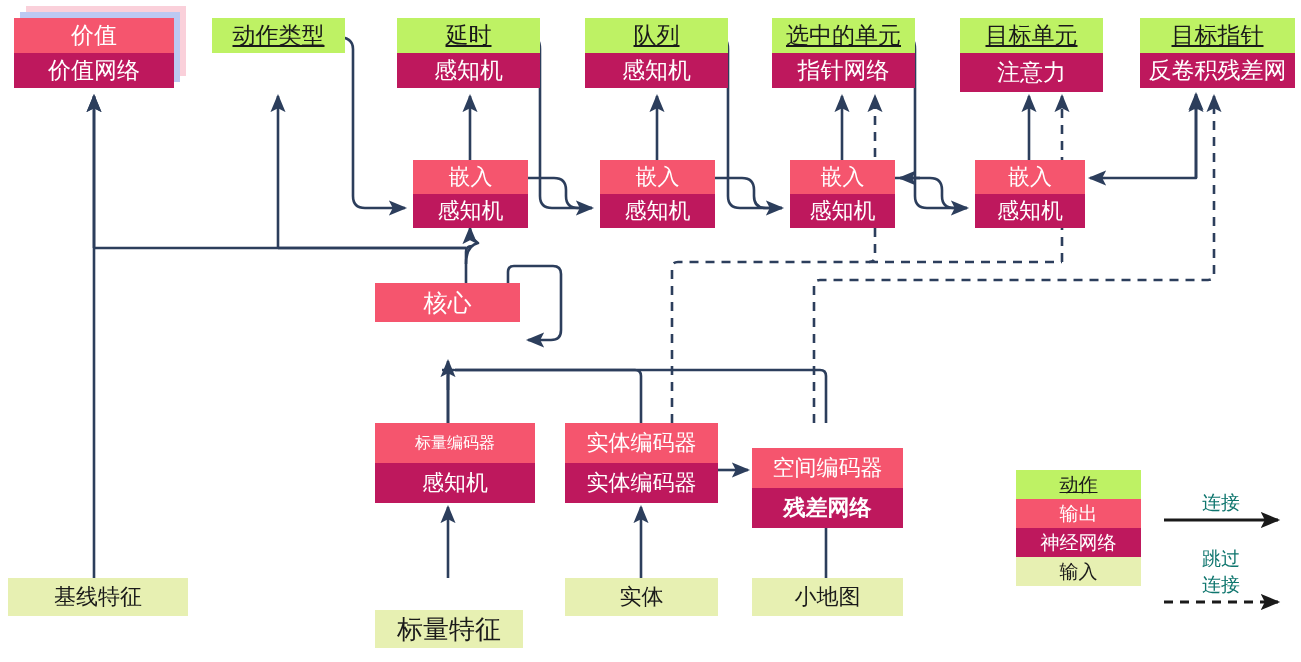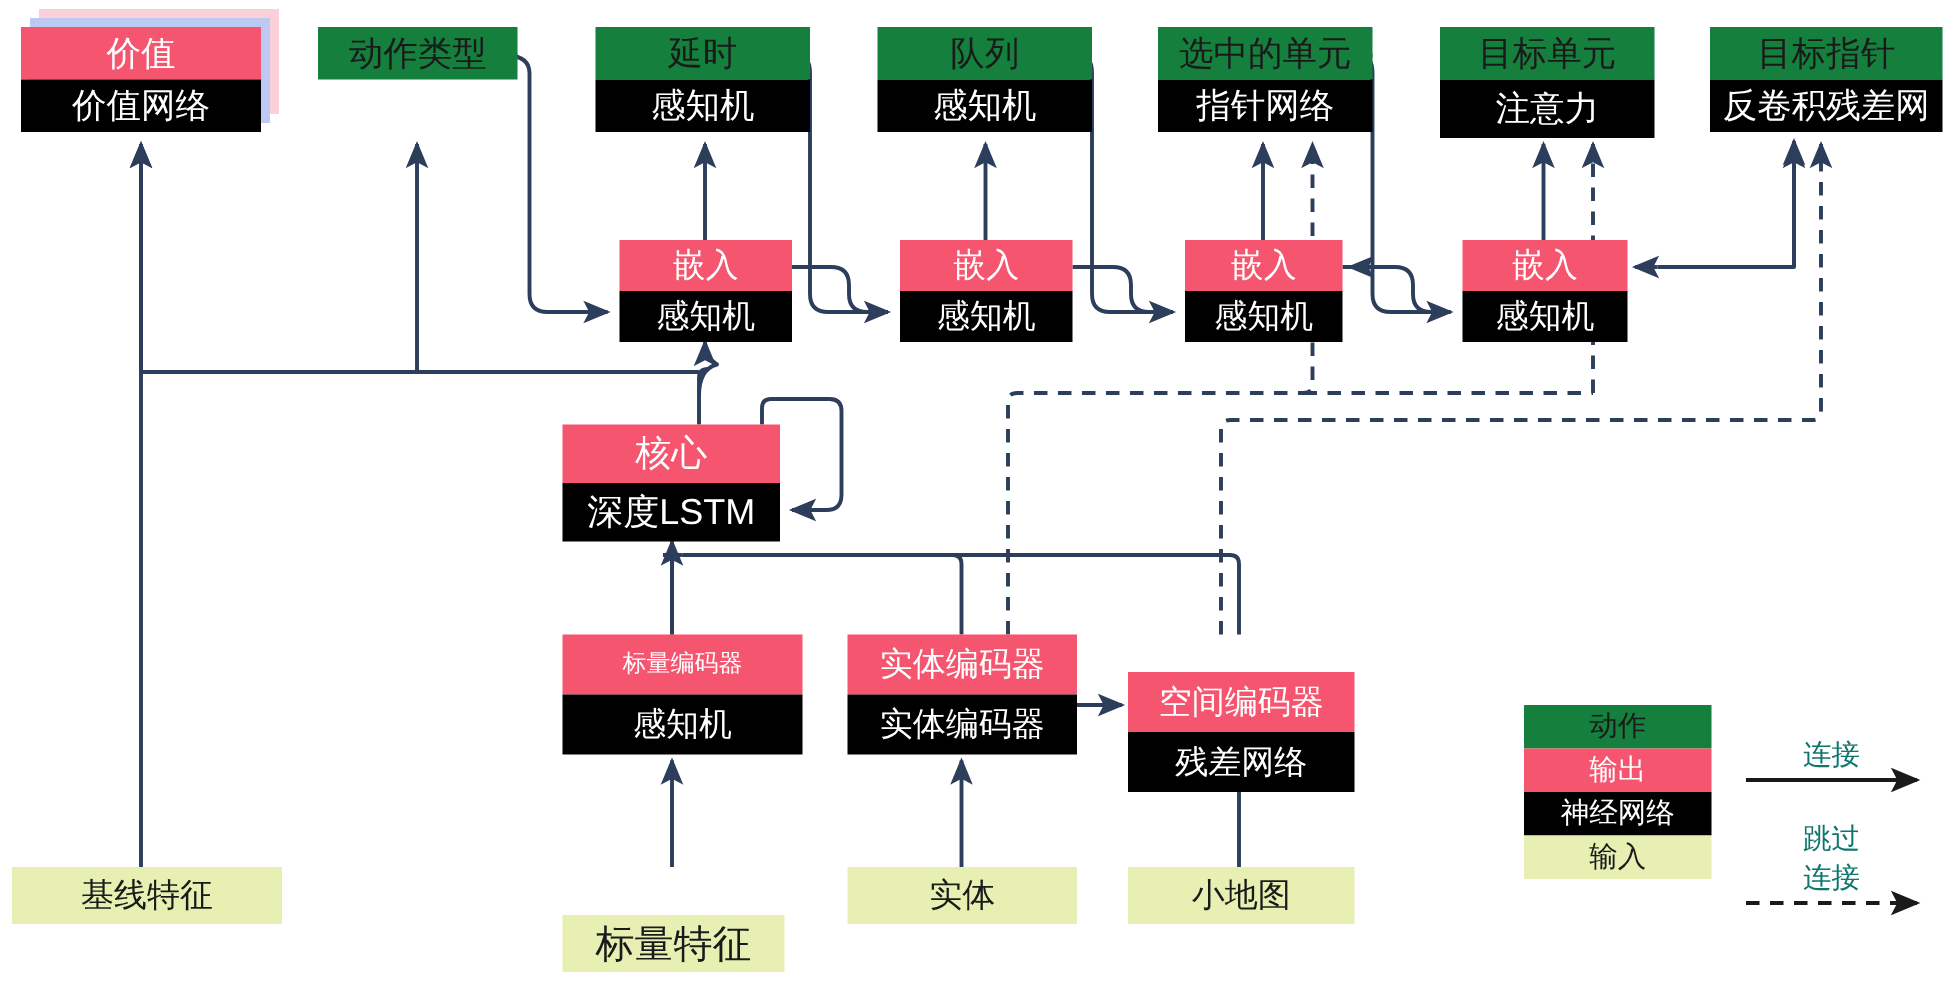--- a/index.html
+++ b/index.html
@@ -4,23 +4,23 @@
 <style>
   html,body{margin:0;padding:0;background:#ffffff;}
   body{width:1301px;height:662px;position:relative;overflow:hidden;
        font-family:"Liberation Sans","DejaVu Sans",sans-serif;}
   #stage{position:absolute;left:0;top:0;width:1301px;height:662px;}
   svg#wires{position:absolute;left:0;top:0;width:1301px;height:662px;pointer-events:none;}
 
   .node{position:absolute;box-sizing:border-box;}
   .cell{display:flex;align-items:center;justify-content:center;
         box-sizing:border-box;white-space:nowrap;line-height:1;}
-  .cap   {background:#15803d;color:#1a1a1a;}
+  .cap   {background:#bef264;color:#1a1a1a;text-decoration:underline;}
   .out   {background:#F5556E;color:#ffffff;}
-  .net   {background:#000000;color:#ffffff;}
+  .net   {background:#be185d;color:#ffffff;}
   .inp   {background:#E7F0B2;color:#1a1a1a;}
 
   .ghost{position:absolute;box-sizing:border-box;}
   .g-pink{background:#FAD0DA;}
   .g-blue{background:#BCC9F2;}
 
   .legend-box{position:absolute;left:1016px;top:470px;width:125px;}
   .legend-box .cell{height:29px;font-size:19px;}
   .legend-right{position:absolute;left:1160px;top:468px;width:140px;}
   .lg-lbl{position:absolute;font-size:19px;color:#0f766e;text-align:center;width:110px;}
@@ -149,36 +149,35 @@
       </div>
       <div class="node" style="left:975px;top:160px;width:110px;height:68px;">
         <div class="cell out" style="height:34px;font-size:22px;">嵌入</div>
         <div class="cell net" style="height:34px;font-size:22px;">感知机</div>
       </div>
     </div>
 
   <div id="core-layer">
       <div class="node" style="left:375px;top:283px;width:145px;height:78px;">
         <div class="cell out" style="height:39px;font-size:24px;">核心</div>
-        <div class="cell net" style="height:39px;font-size:24px;">深度LSTM</div>
       </div>
     </div>
 
   <div id="encoders-layer">
       <div class="node" style="left:375px;top:423px;width:160px;height:80px;">
         <div class="cell out" style="height:40px;font-size:16px;">标量编码器</div>
         <div class="cell net" style="height:40px;font-size:22px;">感知机</div>
       </div>
       <div class="node" style="left:565px;top:423px;width:153px;height:80px;">
         <div class="cell out" style="height:40px;font-size:22px;">实体编码器</div>
         <div class="cell net" style="height:40px;font-size:22px;">实体编码器</div>
       </div>
       <div class="node" style="left:752px;top:423px;width:151px;height:80px;margin-top:25px;">
         <div class="cell out" style="height:40px;font-size:22px;">空间编码器</div>
-        <div class="cell net" style="height:40px;font-size:22px;">残差网络</div>
+        <div class="cell net" style="height:40px;font-size:22px;font-weight:bold;">残差网络</div>
       </div>
     </div>
 
   <div id="inputs-layer">
       <div class="node cell inp" style="left:8px;top:578px;width:180px;height:38px;font-size:22px;">基线特征</div>
       <div class="node cell inp" style="left:375px;top:610px;width:148px;height:38px;font-size:26px;">标量特征</div>
       <div class="node cell inp" style="left:565px;top:578px;width:153px;height:38px;font-size:22px;">实体</div>
       <div class="node cell inp" style="left:752px;top:578px;width:151px;height:38px;font-size:22px;">小地图</div>
     </div>
 

